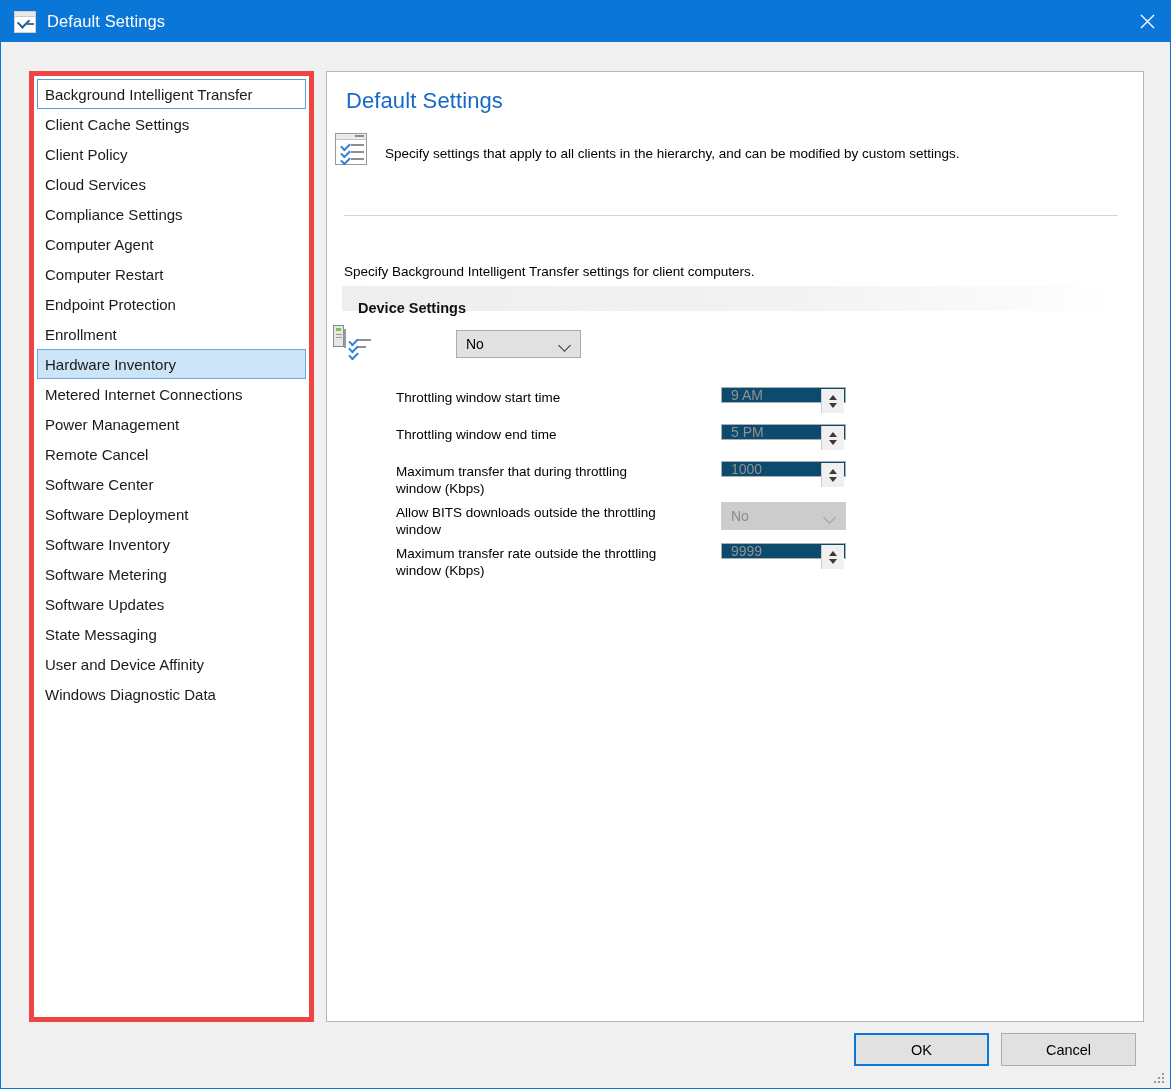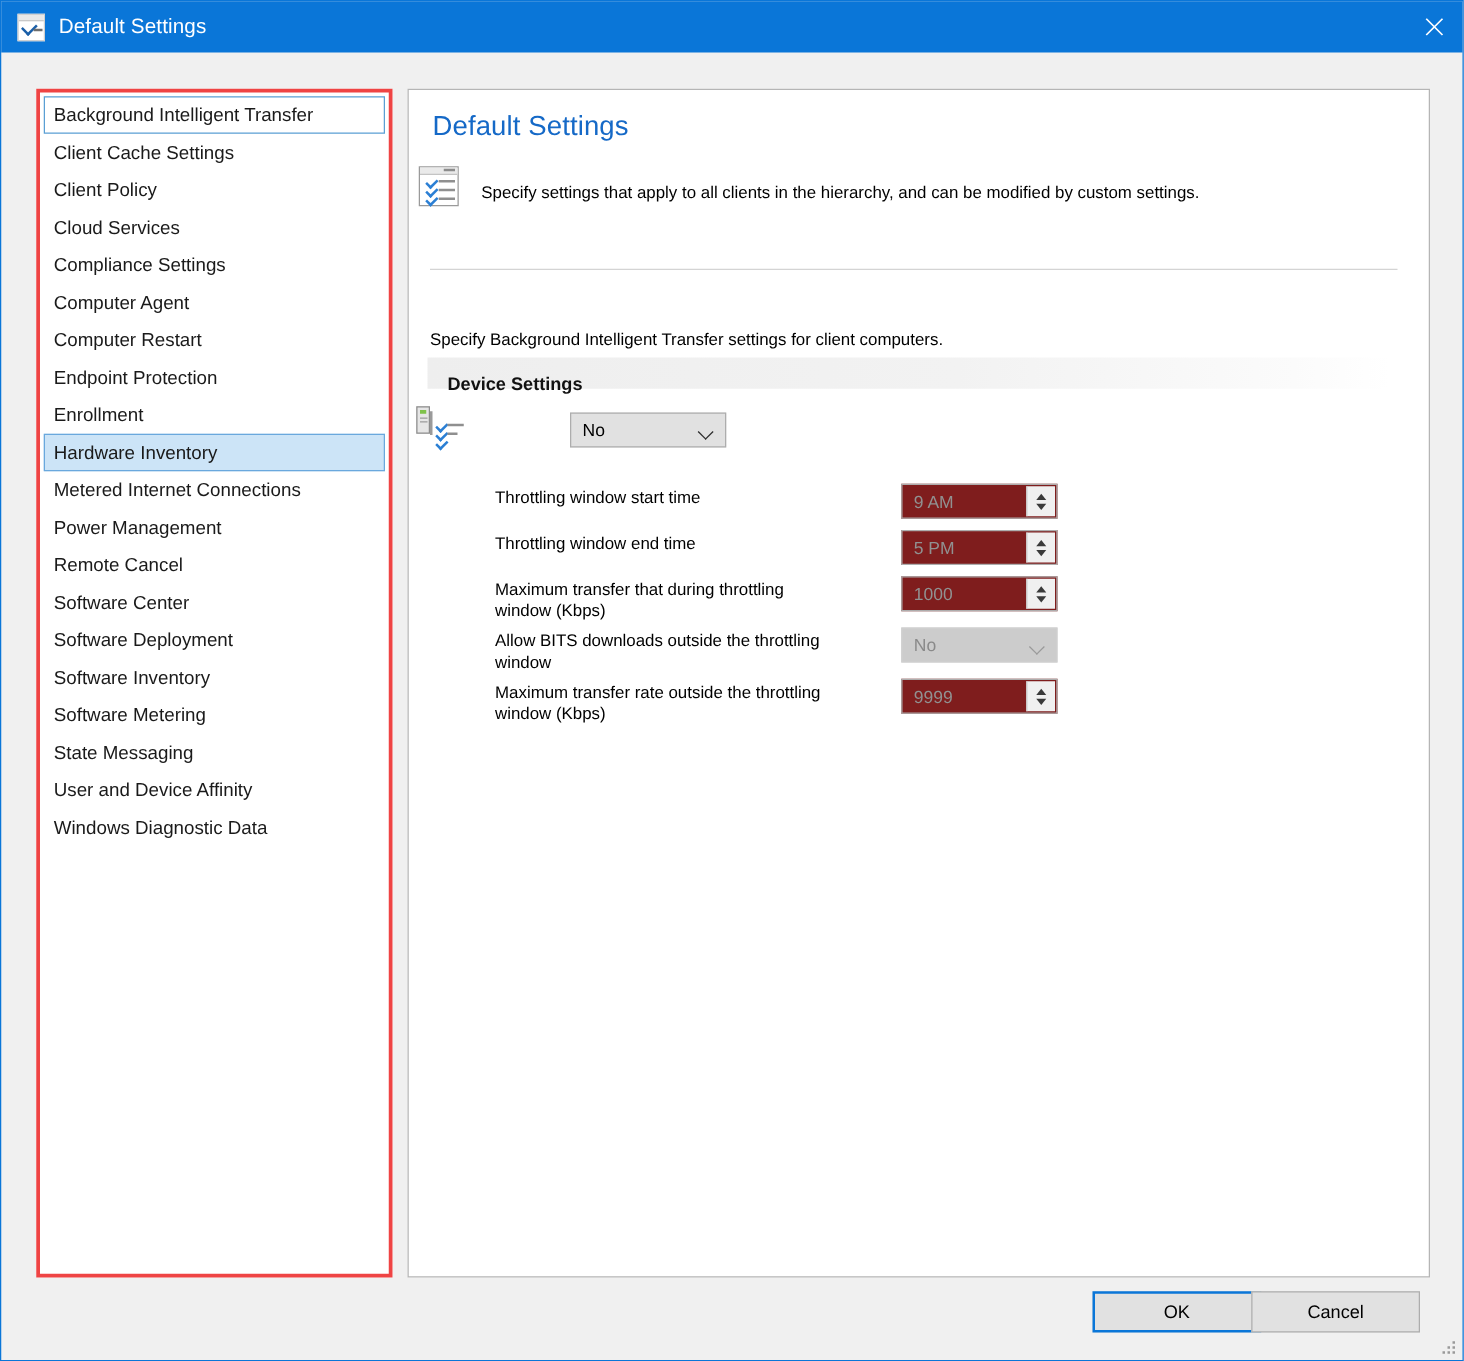--- a/index.html
+++ b/index.html
@@ -82,21 +82,21 @@
   }
   #close-button svg { display: block; }
 
   
   #listbox {
     position: absolute;
     left: 28px; top: 70px;
     width: 285px;
     height: 951px;
     background: #ffffff;
-    border: 3px solid #ef4444;
+    border: 5px solid #ef4444;
     box-sizing: border-box;
     overflow: hidden;
     padding-top: 3px;
   }
   .list-item {
     height: 30px;
     line-height: 30px;
     margin: 0 3px;
     padding-left: 7px;
     font-size: 15px;
@@ -233,24 +233,24 @@
   }
   .combo.disabled .combo-value { color: #8a8a8a; }
   .combo.disabled .chev {
     border-right-color: #9a9a9a;
     border-bottom-color: #9a9a9a;
   }
 
   
   .spin {
     width: 125px;
-    height: 28px;
+    height: 16px;
     box-sizing: border-box;
     border: 1px solid #adadad;
-    background: #7f1d1d;
+    background: #0c4a6e;
     display: flex;
     align-items: center;
     position: relative;
     cursor: default;
   }
   .spin .spin-value {
     font-size: 14px;
     color: #919191;
     margin-left: 9px;
   }
@@ -346,21 +346,21 @@
     color: #000000;
     font-size: 14.5px;
     display: flex;
     align-items: center;
     justify-content: center;
     cursor: default;
   }
   .btn.default {
     border: 2px solid #0a76d8;
   }
-  #ok-button { left: 873px; top: 1032px; }
+  #ok-button { left: 853px; top: 1032px; }
   #cancel-button { left: 1000px; top: 1032px; }
 
   #resize-grip {
     position: absolute;
     right: 4px; bottom: 3px;
     width: 12px; height: 12px;
   }
   #resize-grip i {
     position: absolute;
     width: 2px; height: 2px;
@@ -397,20 +397,21 @@
       <div class="list-item"><span>Endpoint Protection</span></div>
       <div class="list-item"><span>Enrollment</span></div>
       <div class="list-item selected"><span>Hardware Inventory</span></div>
       <div class="list-item"><span>Metered Internet Connections</span></div>
       <div class="list-item"><span>Power Management</span></div>
       <div class="list-item"><span>Remote Cancel</span></div>
       <div class="list-item"><span>Software Center</span></div>
       <div class="list-item"><span>Software Deployment</span></div>
       <div class="list-item"><span>Software Inventory</span></div>
       <div class="list-item"><span>Software Metering</span></div>
+      <div class="list-item"><span>Software Updates</span></div>
       <div class="list-item"><span>State Messaging</span></div>
       <div class="list-item"><span>User and Device Affinity</span></div>
       <div class="list-item"><span>Windows Diagnostic Data</span></div>
     </div>
 
   <div id="panel">
 
     <div id="panel-title">Default Settings</div>
 
     <div id="panel-intro">

